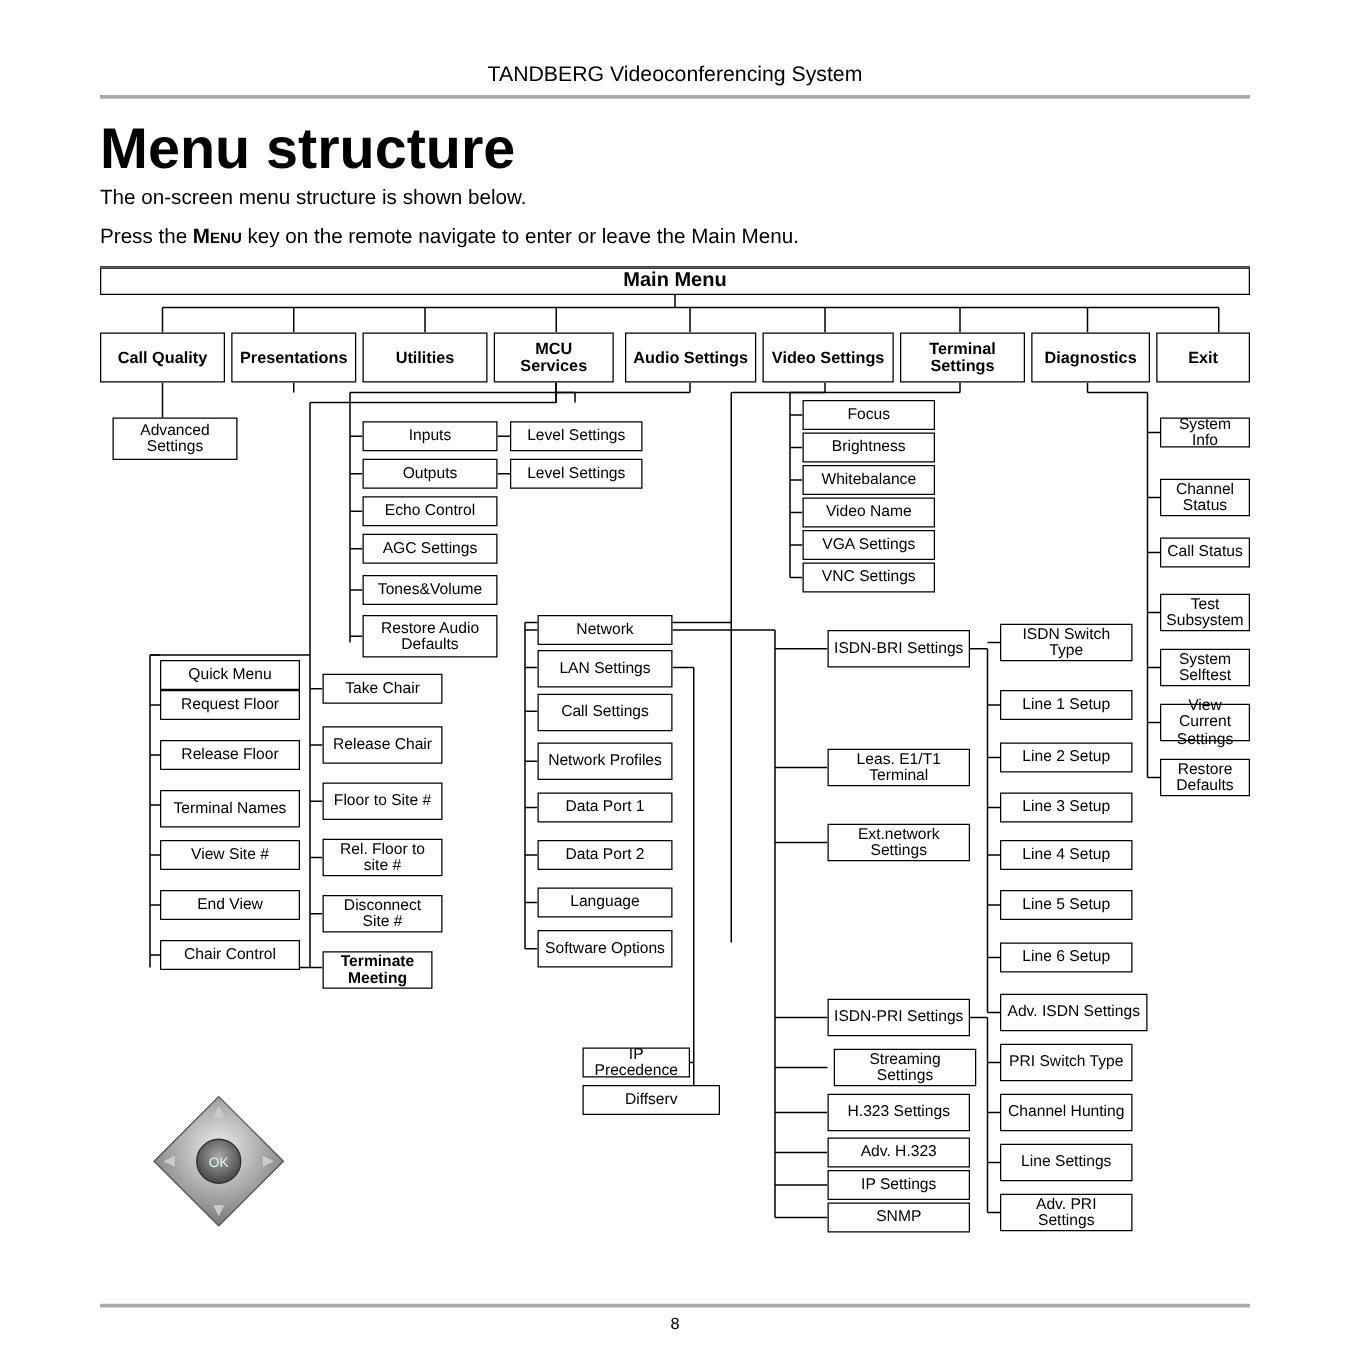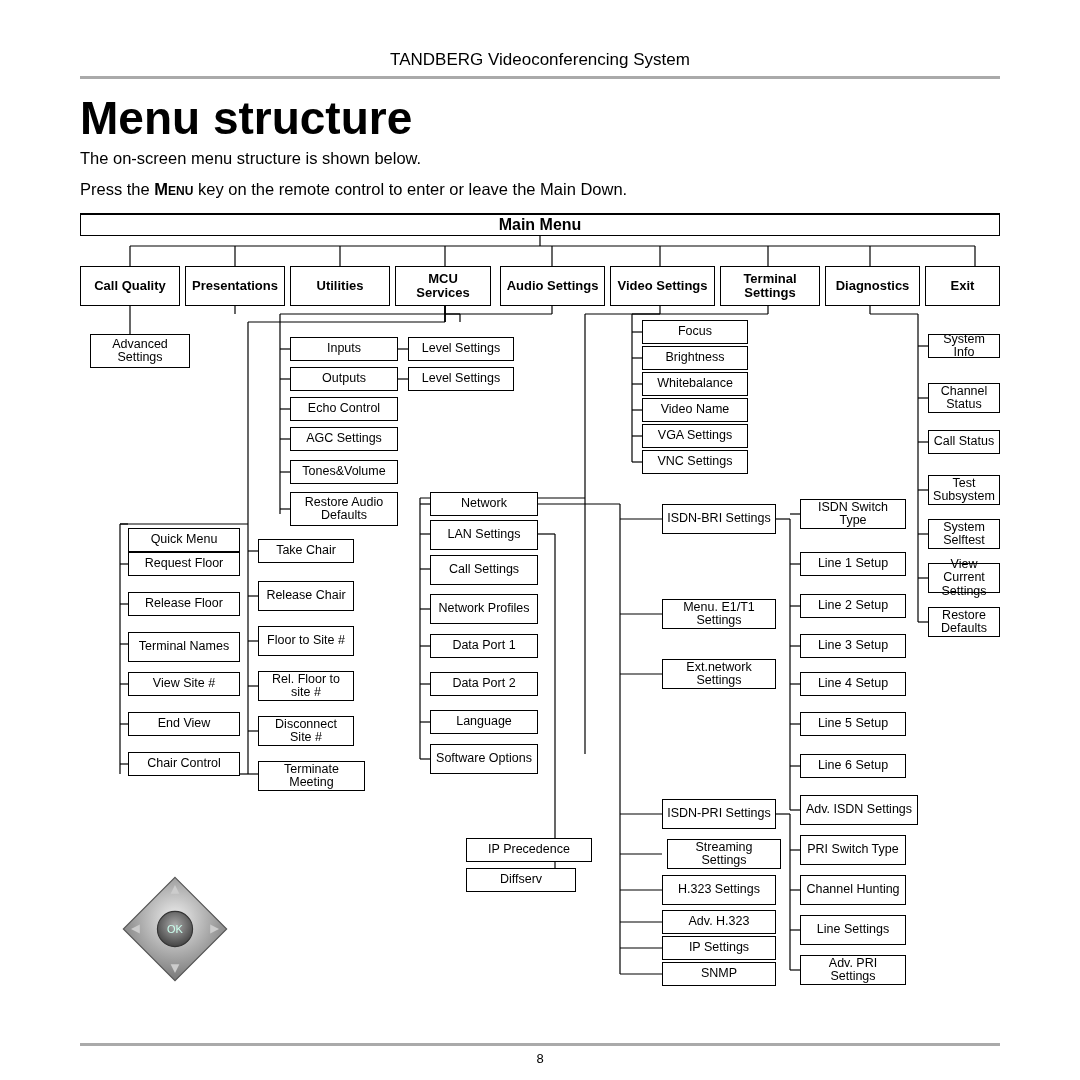--- a/index.html
+++ b/index.html
@@ -112,21 +112,21 @@
   }
 </style>
 </head>
 <body>
 
 <div class="page">
   <div class="doc-header">TANDBERG Videoconferencing System</div>
   <h1>Menu structure</h1>
   <div class="intro">The on-screen menu structure is shown below.</div>
   <div class="intro2">
-    <span>Press the </span><span class="smallcaps">Menu</span><span> key on the remote control to enter or leave the Main Down.</span>
+    <span>Press the </span><span class="smallcaps">Menu</span><span> key on the remote navigate to enter or leave the Main Menu.</span>
   </div>
 
   <div class="diagram">
 
     <svg class="lines" viewBox="0 0 920 790" preserveAspectRatio="none">
 
       <line x1="460" y1="22" x2="460" y2="32"></line>
       <line x1="50" y1="32" x2="895" y2="32"></line>
 
       <line x1="50" y1="32" x2="50" y2="52"></line>
@@ -293,43 +293,43 @@
     <div class="box leaf mid" style="left:48px; top:418px; width:112px;">Terminal Names</div>
     <div class="box leaf" style="left:48px; top:458px; width:112px;">View Site #</div>
     <div class="box leaf" style="left:48px; top:498px; width:112px;">End View</div>
     <div class="box leaf" style="left:48px; top:538px; width:112px;">Chair Control</div>
 
     <div class="box leaf" style="left:178px; top:325px; width:96px;">Take Chair</div>
     <div class="box leaf mid" style="left:178px; top:367px; width:96px;">Release Chair</div>
     <div class="box leaf mid" style="left:178px; top:412px; width:96px;">Floor to Site #</div>
     <div class="box leaf mid" style="left:178px; top:457px; width:96px;">Rel. Floor to site #</div>
     <div class="box leaf mid" style="left:178px; top:502px; width:96px;">Disconnect Site #</div>
-    <div class="box leaf mid" style="left:178px; top:547px; width:107px;">Terminate Meeting</div>
+    <div class="box leaf mid" style="left:178px; top:547px; width:88px;font-weight:bold;">Terminate Meeting</div>
 
     <div class="box leaf" style="left:350px; top:278px; width:108px;">Network</div>
     <div class="box leaf mid" style="left:350px; top:306px; width:108px;">LAN Settings</div>
     <div class="box leaf mid" style="left:350px; top:341px; width:108px;">Call Settings</div>
     <div class="box leaf mid" style="left:350px; top:380px; width:108px;">Network Profiles</div>
     <div class="box leaf" style="left:350px; top:420px; width:108px;">Data Port 1</div>
     <div class="box leaf" style="left:350px; top:458px; width:108px;">Data Port 2</div>
     <div class="box leaf" style="left:350px; top:496px; width:108px;">Language</div>
     <div class="box leaf mid" style="left:350px; top:530px; width:108px;">Software Options</div>
 
-    <div class="box leaf" style="left:386px; top:624px; width:126px;text-align:right;">IP Precedence</div>
+    <div class="box leaf" style="left:386px; top:624px; width:86px;">IP Precedence</div>
     <div class="box leaf" style="left:386px; top:654px; width:110px;">Diffserv</div>
 
     <div class="box leaf" style="left:562px; top:106px; width:106px;">Focus</div>
     <div class="box leaf" style="left:562px; top:132px; width:106px;">Brightness</div>
     <div class="box leaf" style="left:562px; top:158px; width:106px;">Whitebalance</div>
     <div class="box leaf" style="left:562px; top:184px; width:106px;">Video Name</div>
     <div class="box leaf" style="left:562px; top:210px; width:106px;">VGA Settings</div>
     <div class="box leaf" style="left:562px; top:236px; width:106px;">VNC Settings</div>
 
     <div class="box leaf mid" style="left:582px; top:290px; width:114px;">ISDN-BRI Settings</div>
-    <div class="box leaf mid" style="left:582px; top:385px; width:114px;">Menu. E1/T1 Settings</div>
+    <div class="box leaf mid" style="left:582px; top:385px; width:114px;">Leas. E1/T1 Terminal</div>
     <div class="box leaf mid" style="left:582px; top:445px; width:114px;">Ext.network Settings</div>
     <div class="box leaf mid" style="left:582px; top:585px; width:114px;">ISDN-PRI Settings</div>
     <div class="box leaf mid" style="left:587px; top:625px; width:114px;">Streaming Settings</div>
     <div class="box leaf mid" style="left:582px; top:661px; width:114px;">H.323 Settings</div>
     <div class="box leaf" style="left:582px; top:696px; width:114px;">Adv. H.323</div>
     <div class="box leaf" style="left:582px; top:722px; width:114px;">IP Settings</div>
     <div class="box leaf" style="left:582px; top:748px; width:114px;">SNMP</div>
 
     <div class="box leaf mid" style="left:720px; top:285px; width:106px;">ISDN Switch Type</div>
     <div class="box leaf" style="left:720px; top:338px; width:106px;">Line 1 Setup</div>

